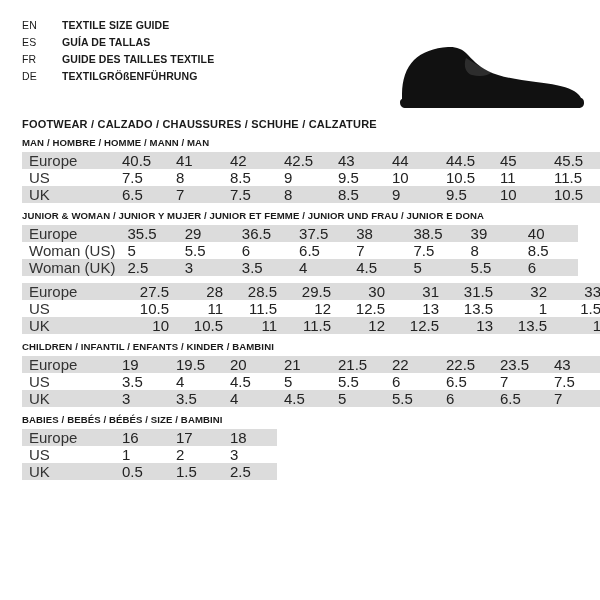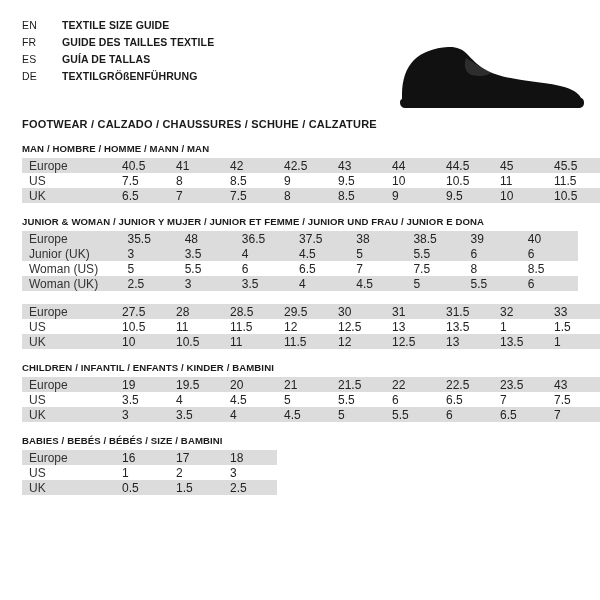--- a/index.html
+++ b/index.html
@@ -56,31 +56,31 @@
 
   
   .footwear-title {
     font-size: 11px;
     font-weight: 700;
     letter-spacing: .2px;
   }
 
   
   .group {
-    margin-top: 13px;
+    margin-top: 7px;
   }
   .group-title {
     font-size: 9.6px;
     font-weight: 700;
     letter-spacing: .1px;
     padding-bottom: 4px;
   }
   table.size {
     border-collapse: collapse;
-    font-size: 12px;
+    font-size: 15px;
     table-layout: fixed;
   }
   table.size td {
     height: 15px;
     padding: 0 0 0 7px;
     white-space: nowrap;
     color: #232323;
   }
   table.size tr.shaded td {
     background: #dcdcdc;
@@ -91,21 +91,21 @@
   .g-man      { width: 556px; }
   .g-man td.rowlabel      { width: 86px; }
   .g-man td.val           { width: 47px; }
 
   .g-junior   { width: 556px; }
   .g-junior td.rowlabel   { width: 86px; }
   .g-junior td.val        { width: 47px; }
 
   .g-kids     { width: 556px; }
   .g-kids td.rowlabel     { width: 86px; }
-  .g-kids td.val          { width: 47px; }
+  .g-kids td.val          { width: 47px; text-align: right; }
 
   .g-children { width: 556px; }
   .g-children td.rowlabel { width: 86px; }
   .g-children td.val      { width: 47px; }
 
   .g-babies   { width: 556px; }
   .g-babies td.rowlabel   { width: 86px; }
   .g-babies td.val        { width: 47px; }
   .g-babies tr.shaded td.pad { background: transparent; }
 </style>
@@ -115,26 +115,26 @@
 <div class="page">
 
   <div class="header">
     <table class="lang-table">
       <tbody>
           <tr>
         <td class="lang-code">EN</td>
         <td class="lang-title">TEXTILE SIZE GUIDE</td>
       </tr>
       <tr>
+        <td class="lang-code">ES</td>
+        <td class="lang-title">GUÍA DE TALLAS</td>
+      </tr>
+      <tr>
         <td class="lang-code">FR</td>
         <td class="lang-title">GUIDE DES TAILLES TEXTILE</td>
-      </tr>
-      <tr>
-        <td class="lang-code">ES</td>
-        <td class="lang-title">GUÍA DE TALLAS</td>
       </tr>
       <tr>
         <td class="lang-code">DE</td>
         <td class="lang-title">TEXTILGRÖßENFÜHRUNG</td>
       </tr>
     </tbody>
       </table>
 
     <svg class="shoe-art" viewBox="0 0 190 86">
       <path fill="#111111" d="M6 62 C6 48 10 36 18 28 C26 20 38 16 52 15 C60 14.5 66 17 70 21 C76 27 82 34 92 39 C104 45 122 48 140 50 C156 52 168 54 176 58 C183 61.5 186 66 186 70 L186 74 L6 74 Z"></path>
@@ -192,38 +192,27 @@
       </table>
   </div>
 
   <div class="group">
     <div class="group-title">JUNIOR &amp; WOMAN / JUNIOR Y MUJER / JUNIOR ET FEMME / JUNIOR UND FRAU / JUNIOR E DONA</div>
     <table class="size g-junior">
       <tbody>
           <tr class="shaded">
         <td class="rowlabel">Europe</td>
         <td class="val">35.5</td>
-        <td class="val">48</td>
+        <td class="val">29</td>
         <td class="val">36.5</td>
         <td class="val">37.5</td>
         <td class="val">38</td>
         <td class="val">38.5</td>
         <td class="val">39</td>
         <td class="val">40</td>
-      </tr>
-      <tr class="shaded">
-        <td class="rowlabel">Junior (UK)</td>
-        <td class="val">3</td>
-        <td class="val">3.5</td>
-        <td class="val">4</td>
-        <td class="val">4.5</td>
-        <td class="val">5</td>
-        <td class="val">5.5</td>
-        <td class="val">6</td>
-        <td class="val">6</td>
       </tr>
       <tr>
         <td class="rowlabel">Woman (US)</td>
         <td class="val">5</td>
         <td class="val">5.5</td>
         <td class="val">6</td>
         <td class="val">6.5</td>
         <td class="val">7</td>
         <td class="val">7.5</td>
         <td class="val">8</td>

